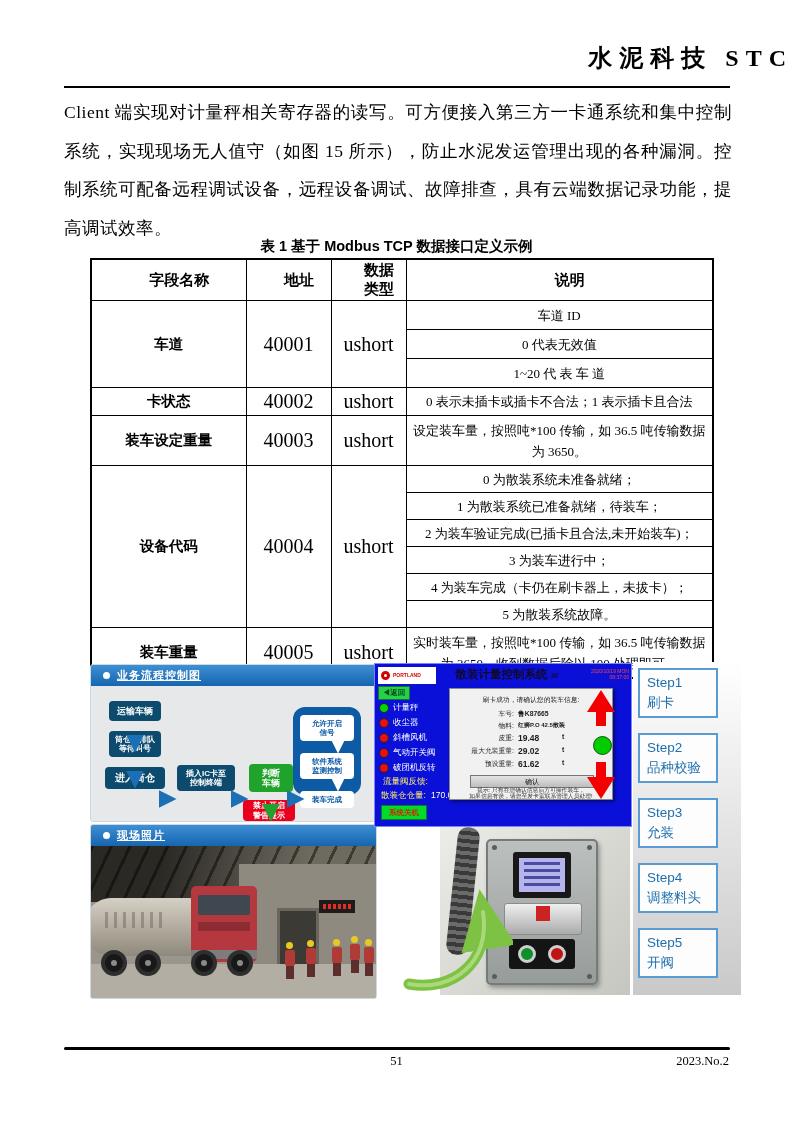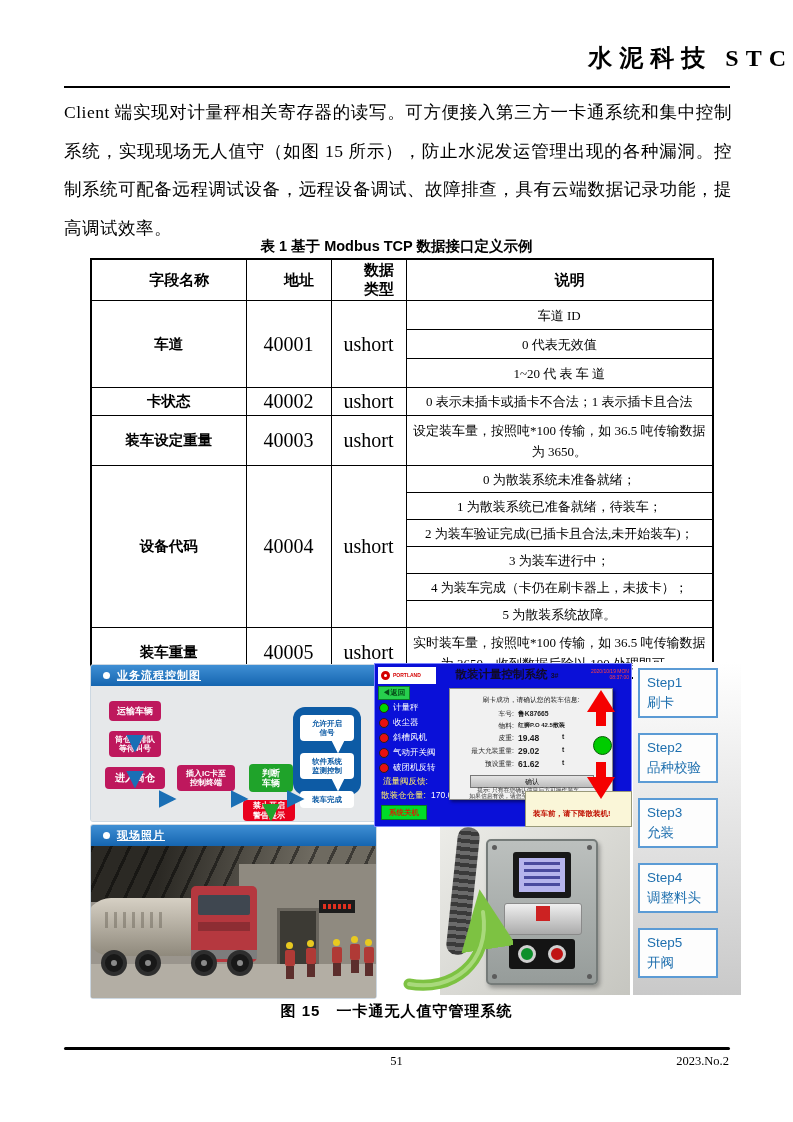--- a/index.html
+++ b/index.html
@@ -36,21 +36,21 @@
     align-items:center;gap:7px;padding-left:12px;color:#fff;font-family:"Liberation Sans",sans-serif;
     font-size:11px;font-weight:bold;letter-spacing:1px;text-decoration:underline;}
   .bullet{width:7px;height:7px;border-radius:50%;background:#fff;}
 
   
   .flow{position:absolute;left:5px;top:4px;width:285px;height:156px;}
   .flow-body{position:relative;width:100%;height:135px;background:#e6e8ea;}
   .fnode{position:absolute;border-radius:4px;color:#fff;font-family:"Liberation Sans",sans-serif;
     font-weight:bold;text-align:center;display:flex;align-items:center;justify-content:center;
     white-space:pre-line;line-height:1.15;}
-  .nblue{background:#be185d;}
+  .nblue{background:#0c4a6e;}
   .ngreen{background:#1fa32a;}
   .nred{background:#e8001d;}
   .fcontainer{position:absolute;background:#0d5ba5;border-radius:12px;}
   .cnode{position:absolute;background:#fff;border-radius:4px;color:#0d5ba5;
     font-family:"Liberation Sans",sans-serif;font-weight:bold;text-align:center;
     display:flex;align-items:center;justify-content:center;white-space:pre-line;
     line-height:1.2;font-size:7.5px;}
   .flow svg{position:absolute;left:0;top:21px;width:285px;height:135px;pointer-events:none;}
 
   
@@ -420,23 +420,20 @@
         <div class="dlg-btn">确认</div>
         <div class="dlg-note" style="top:97px;">提示: 只有在您确认信息后方可操作装车，</div>
         <div class="dlg-note" style="top:103px;">如果信息有误，请您至发卡室联系管理人员处理!</div>
       </div>
 
       <div class="arr arr-up"></div>
       <div class="arr-stem" style="top:46px;height:16px;"></div>
       <div class="hmi-green-circle"></div>
       <div class="arr-stem" style="top:98px;height:16px;"></div>
       <div class="arr arr-down"></div>
-      <div class="hmi-warning">
-        <span>装车前，请下降散装机!</span>
-      </div>
     </div>
 
     <div class="cb">
       <div class="cable"></div>
       <div class="cbox">
         <div class="screw" style="left:4px;top:4px;"></div>
         <div class="screw" style="right:4px;top:4px;"></div>
         <div class="screw" style="left:4px;bottom:4px;"></div>
         <div class="screw" style="right:4px;bottom:4px;"></div>
         <div class="lcd">
@@ -483,19 +480,18 @@
     <div class="step" style="top:203px;">
       <div>Step4</div>
       <div>调整料头</div>
       </div>
     <div class="step" style="top:268px;">
       <div>Step5</div>
       <div>开阀</div>
       </div>
   </div>
 
-  <div class="fig-caption">图 15　一卡通无人值守管理系统</div>
 
   <div class="footer-rule"></div>
   <div class="page-num">51</div>
   <div class="issue">2023.No.2</div>
 
 </div>
 
 </body></html>

